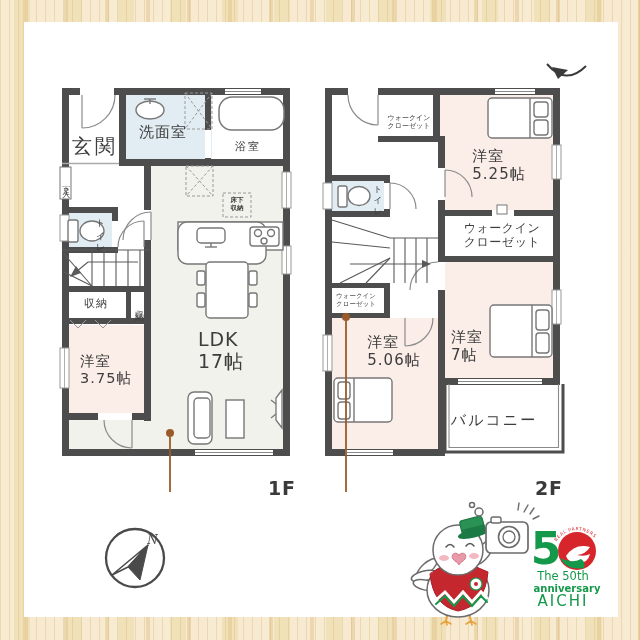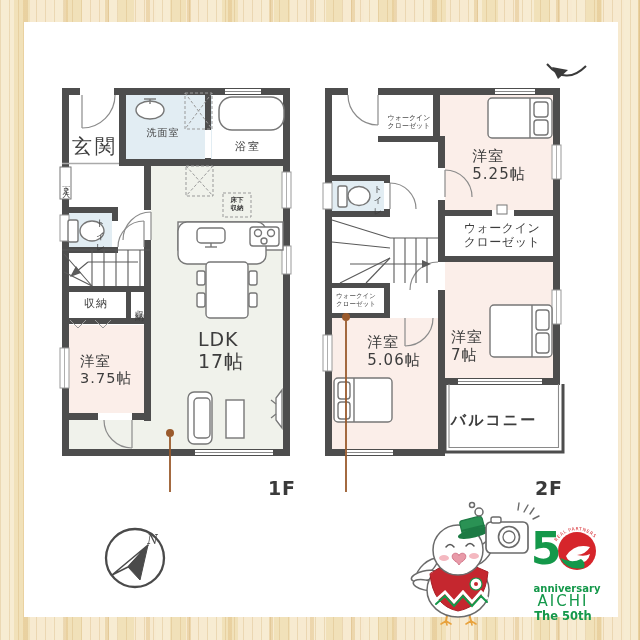--- a/index.html
+++ b/index.html
@@ -16,21 +16,21 @@
   svg{position:absolute;left:0;top:0;}
   .lbl{
     position:absolute;transform:translate(-50%,-50%);
     color:#3d3d3d;white-space:nowrap;line-height:1.18;
     letter-spacing:1px;font-family:"DejaVu Sans",sans-serif;
   }
   .vert{writing-mode:vertical-rl;letter-spacing:2px;line-height:1;}
   .floorlbl{font-weight:bold;color:#3a3a3a;letter-spacing:1px;margin-top:19px;}
   .green{color:#14984a;}
   .logo5{font-weight:bold;font-size:44px;letter-spacing:0;}
-  .l1{font-size:11.5px;font-weight:bold;letter-spacing:0;margin-top:40px;}
+  .l1{font-size:11.5px;font-weight:normal;letter-spacing:0;}
   .l2{font-size:10px;font-weight:bold;letter-spacing:0;}
   .l3{font-size:15px;font-weight:normal;letter-spacing:2px;}
   .nlbl{font-family:"DejaVu Serif",serif;font-style:italic;font-size:12px;color:#4a4a4a;}
 </style>
 </head>
 <body>
 
 <div class="canvas"></div>
 
 <svg width="640" height="640" viewBox="0 0 640 640">
@@ -328,21 +328,21 @@
     <path d="M 566,556 q 9,-13 24,-9 q -4,7 -13,8 q 8,2 13,-1 q -2,10 -14,9 q -8,-1 -10,-7 Z" fill="#fff"></path>
     <path d="M 560,558 q 7,13 24,10 q 2,-6 -3,-9 q -9,5 -21,-1 Z" fill="#14984a"></path>
     <path id="arc50" d="M 554,547 A 24,24 0 0 1 600,548" fill="none"></path>
     <text font-size="4.5" fill="#d6252b" font-family="DejaVu Sans, sans-serif" letter-spacing="0.6">
       <textPath href="#arc50" startOffset="6">REAL PARTNERS</textPath>
     </text>
   </g>
 </svg>
 
 <div class="lbl" style="left:95px;top:147px;font-size:20px;letter-spacing:3px;">玄関</div>
-<div class="lbl" style="left:163px;top:133px;font-size:10px;">洗面室</div>
+<div class="lbl" style="left:163px;top:133px;font-size:15px;">洗面室</div>
 <div class="lbl" style="left:248px;top:147px;font-size:11px;letter-spacing:2px;">浴室</div>
 <div class="lbl vert" style="left:66px;top:183px;font-size:7.5px;">下足入</div>
 <div class="lbl vert" style="left:100px;top:231px;font-size:9px;">トイレ</div>
 <div class="lbl" style="left:237px;top:205px;font-size:6.5px;letter-spacing:0;font-weight:bold;">
   <span>床下</span><br>
   <span>収納</span>
 </div>
 <div class="lbl" style="left:96px;top:304px;font-size:11px;">収納</div>
 <div class="lbl vert" style="left:139px;top:305px;font-size:9px;">収納</div>
 <div class="lbl" style="left:106px;top:370px;font-size:14.5px;">
@@ -373,21 +373,21 @@
   <span>クローゼット</span>
 </div>
 <div class="lbl" style="left:394px;top:352px;font-size:15px;">
   <span>洋室</span><br>
   <span>5.06帖</span>
 </div>
 <div class="lbl" style="left:467px;top:347px;font-size:15px;">
   <span>洋室</span><br>
   <span>7帖</span>
 </div>
-<div class="lbl" style="left:494px;top:421px;font-size:15px;letter-spacing:2px;font-weight:bold;">バルコニー</div>
+<div class="lbl" style="left:494px;top:421px;font-size:15px;letter-spacing:2px;">バルコニー</div>
 <div class="lbl floorlbl" style="left:549px;top:469px;font-size:19px;">2F</div>
 
 <div class="lbl nlbl" style="left:153px;top:540px;">N</div>
 
 <div class="lbl green logo5" style="left:546px;top:549px;">5</div>
 <div class="lbl green l1" style="left:563px;top:577px;">The 50th</div>
 <div class="lbl green l2" style="left:563px;top:589px;padding-left:8px;">anniversary</div>
 <div class="lbl green l3" style="left:563px;top:602px;">AICHI</div>
 
 </body></html>

